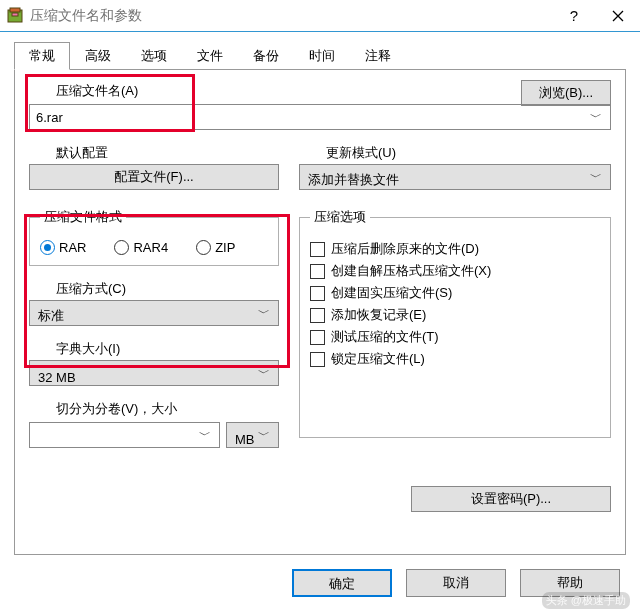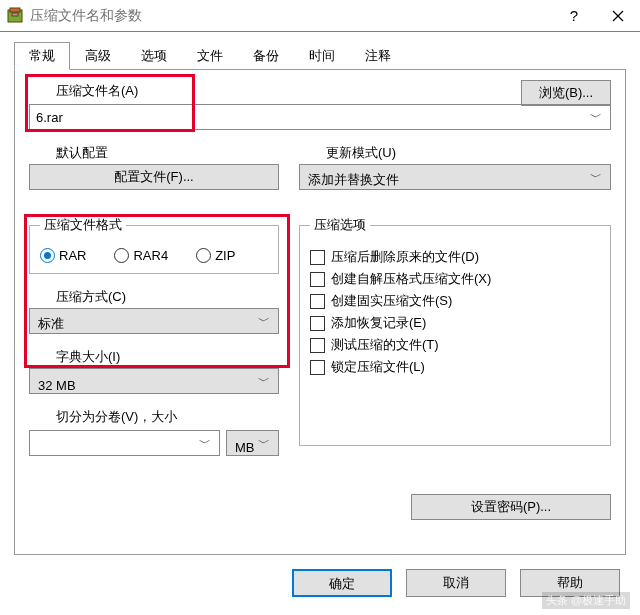--- a/index.html
+++ b/index.html
@@ -151,21 +151,21 @@
   }
   .btn.primary {
     border: 2px solid #0078d7;
   }
   .watermark {
     position: absolute;
     bottom: 6px; right: 10px;
     font-size: 11px; color: rgba(255,255,255,.85);
     background: rgba(0,0,0,.15);
     padding: 1px 4px;
-    border-radius: 0;
+    border-radius: 7px;
     z-index: 20;
   }
 </style>
 </head>
 <body>
 
 <div class="titlebar">
   <span class="titlebar-icon">
     <svg viewBox="0 0 18 18">
         <rect x="2" y="3" width="14" height="12" fill="#7a3" stroke="#541"></rect>
@@ -212,21 +212,21 @@
       </div>
       <div class="col-r">
         <span class="lbl">更新模式(U)</span>
         <div class="combo">
           <span>添加并替换文件</span>
           <span class="chev">﹀</span>
         </div>
       </div>
     </div>
 
-    <div class="two-col" style="margin-top:26px;">
+    <div class="two-col" style="margin-top:18px;">
       <div class="col-l">
         <fieldset>
           <legend>压缩文件格式</legend>
           <div class="radio-row">
             <label class="radio">
               <span class="radio-dot sel"></span>
               <span>RAR</span>
             </label>
             <label class="radio">
               <span class="radio-dot"></span>

